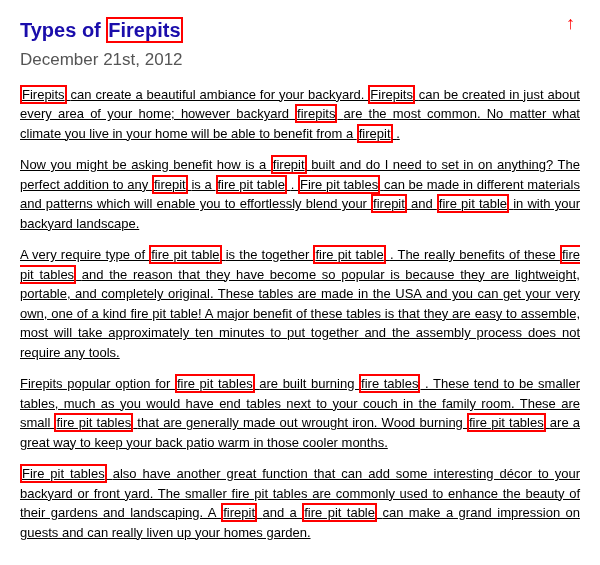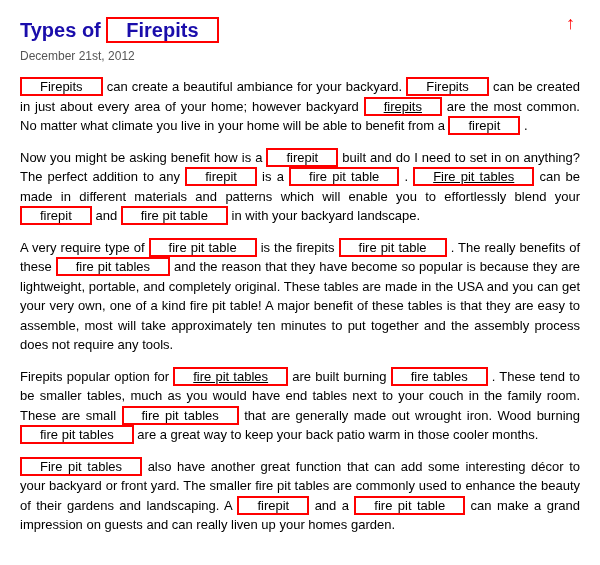--- a/index.html
+++ b/index.html
@@ -19,33 +19,34 @@
     }
 
     h1 {
       font-size: 20px;
       color: #1a0dab;
       font-weight: bold;
       margin-bottom: 2px;
     }
 
     .date {
-      font-size: 12px;
+      font-size: 17px;
       color: #555;
       margin-bottom: 12px;
     }
 
     p {
       margin-bottom: 12px;
       text-align: justify;
+      text-decoration: underline;
     }
 
     .highlight {
       border: 2px solid red;
-      padding: 0 18px;
+      padding: 0 0;
       display: inline;
     }
 
     .underline {
       text-decoration: underline;
     }
 
     .header-area {
       position: relative;
     }
@@ -86,21 +87,21 @@
     <span> can be made in different materials and patterns which will enable you to effortlessly blend your </span>
     <span class="highlight">firepit</span>
     <span> and </span>
     <span class="highlight">fire pit table</span>
     <span> in with your backyard landscape.</span>
   </p>
 
   <p>
     <span>A very require type of </span>
     <span class="highlight">fire pit table</span>
-    <span> is the firepits </span>
+    <span> is the together </span>
     <span class="highlight">fire pit table</span>
     <span>. The really benefits of these </span>
     <span class="highlight">fire pit tables</span>
     <span> and the reason that they have become so popular is because they are lightweight, portable, and completely original. These tables are made in the USA and you can get your very own, one of a kind fire pit table! A major benefit of these tables is that they are easy to assemble, most will take approximately ten minutes to put together and the assembly process does not require any tools.</span>
   </p>
 
   <p>
     <span>Firepits popular option for </span>
     <span class="highlight underline">fire pit tables</span>
     <span> are built burning </span>

